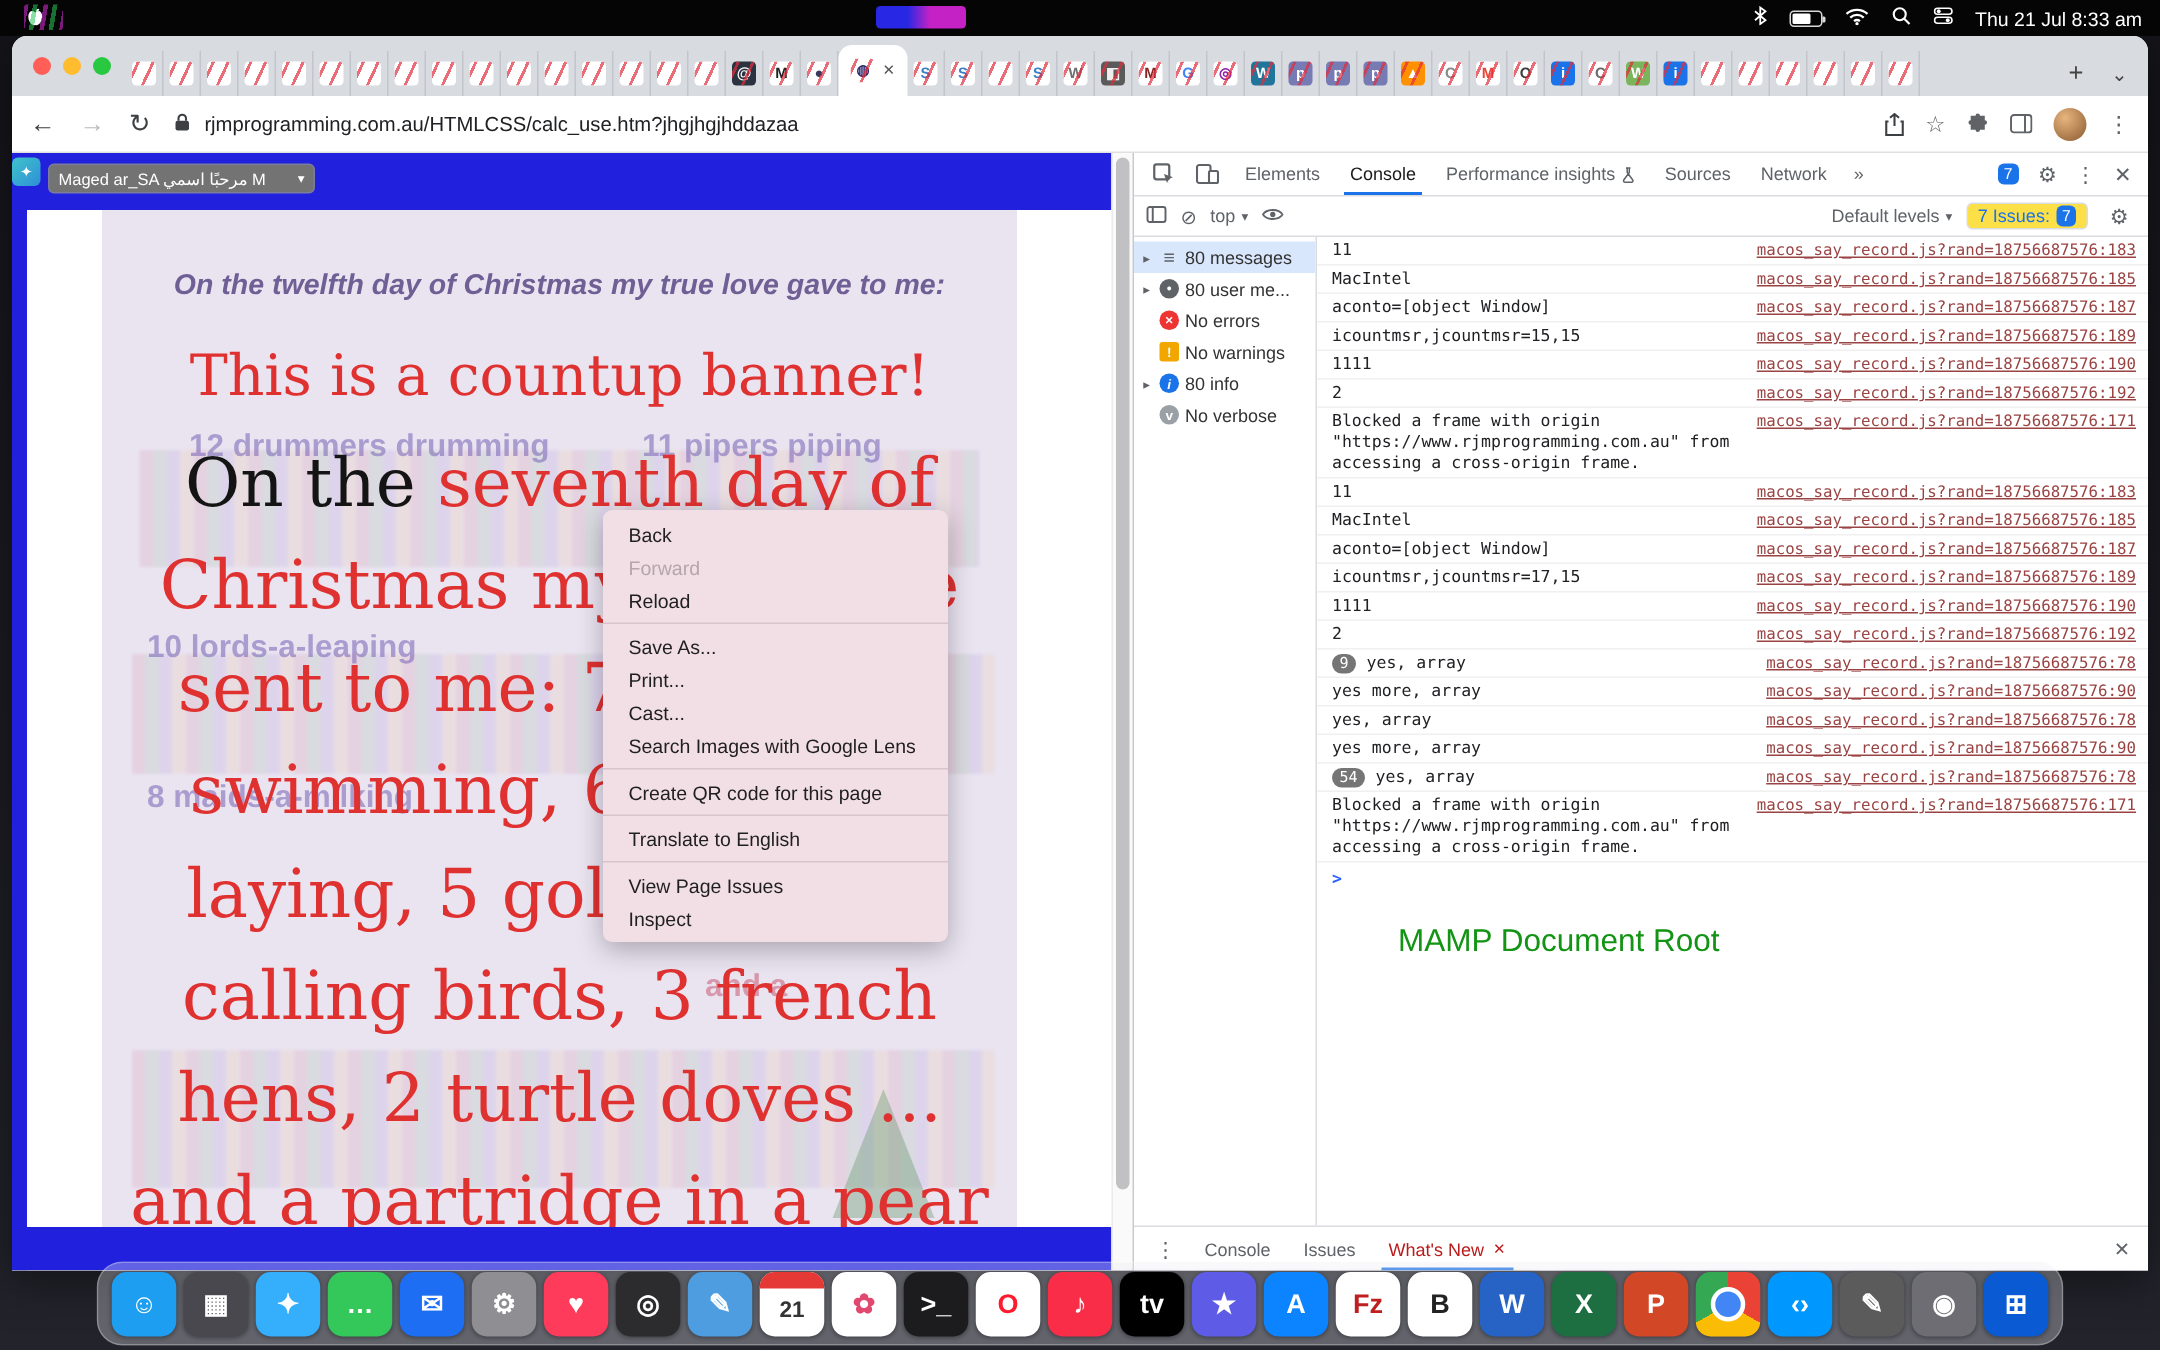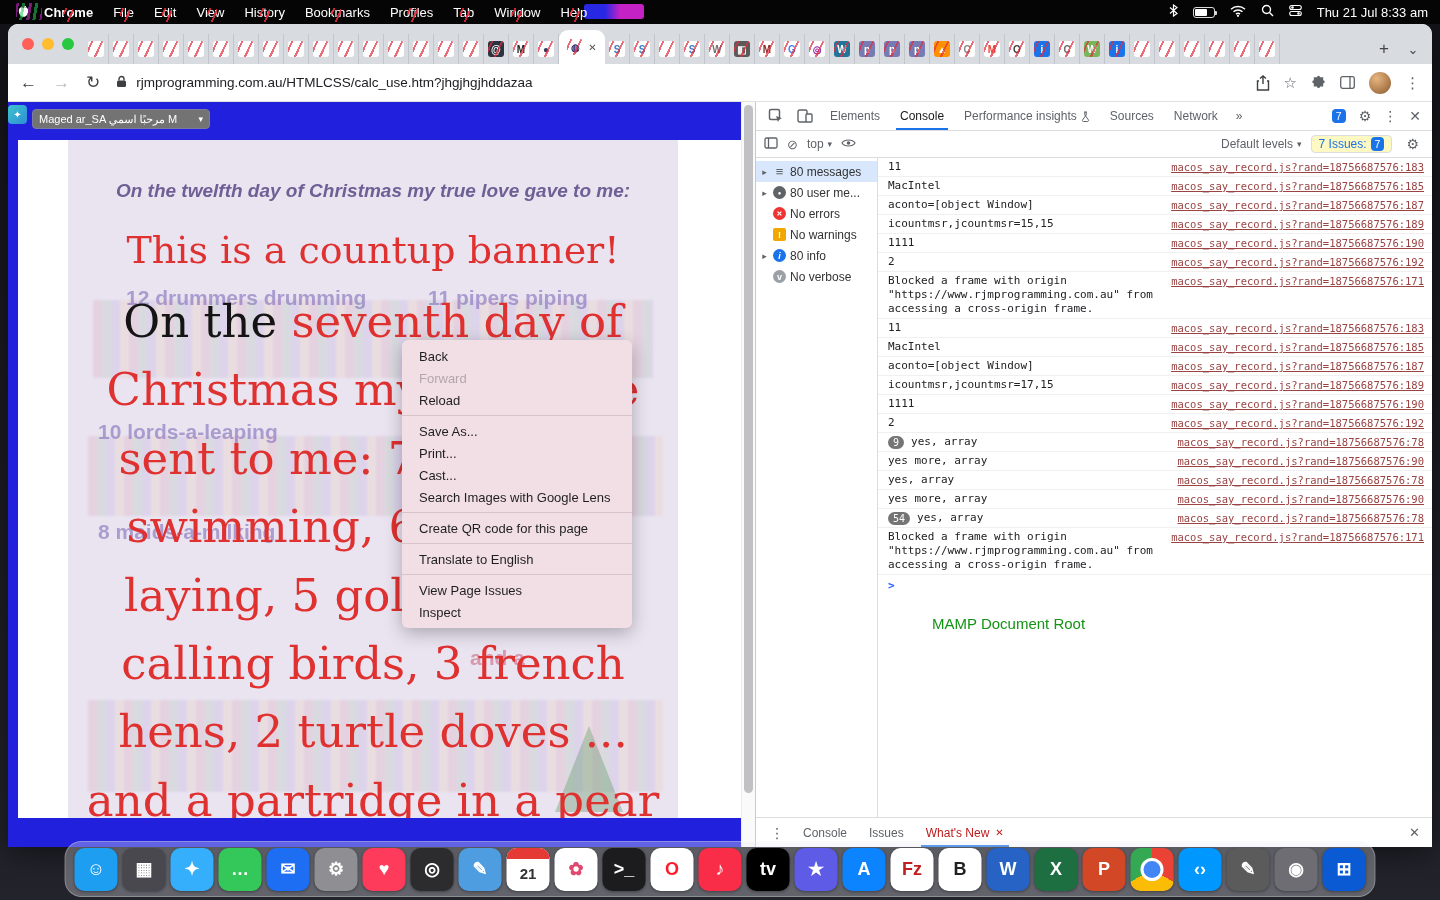--- a/index.html
+++ b/index.html
@@ -93,21 +93,21 @@
 .dt-more{color:#5f6368;padding:0 6px}
 .dt-sp{flex:1}
 .issues-pill{display:flex;align-items:center;gap:3px;margin-right:6px}
 .bubble{background:#1a73e8;color:#fff;border-radius:4px;padding:0 4px;font-size:10.5px;height:14px;display:flex;align-items:center}
 .gly{color:#5f6368;font-size:14px;padding:0 5px}
 
 .dt-toolbar{position:absolute;top:29px;left:0;right:0;height:27px;border-bottom:1px solid #dadce0;display:flex;align-items:center;gap:9px;padding:0 8px;color:#5f6368}
 .topdd{display:flex;align-items:center;gap:4px;white-space:nowrap}
 .filter{flex:1;max-width:300px;height:18px;border:1px solid #ccc;border-radius:4px;padding:0 7px;font-size:12px;color:#333;outline:none;background:#fff}
 .levels{display:flex;align-items:center;gap:4px;white-space:nowrap;margin-left:auto}
-.issues-btn{display:flex;align-items:flex-start;gap:4px;color:#1a73e8;border:1px solid #dadce0;border-radius:4px;padding:1px 7px;white-space:nowrap;background:#fef9c3}
+.issues-btn{display:flex;align-items:flex-start;gap:4px;color:#1a73e8;border:1px solid #dadce0;border-radius:4px;padding:1px 7px;white-space:nowrap;background:#fde047}
 
 .dt-main{position:absolute;top:56px;left:0;right:0;bottom:30px;display:flex}
 .dt-side{width:122px;flex:0 0 122px;border-right:1px solid #dadce0;padding-top:3px}
 .side-row{display:flex;align-items:center;height:21px;padding:0 4px;gap:4px;color:#333;white-space:nowrap;overflow:hidden}
 .side-row.selected{background:#d9e7fd}
 .arr{width:9px;font-size:9px;color:#5f6368;text-align:center}
 .sic{width:13px;height:13px;flex:0 0 13px;border-radius:50%;display:flex;align-items:center;justify-content:center;font-size:9px;font-weight:bold;color:#fff}
 .sic.msg{color:#5f6368;font-size:13px;border-radius:0}
 .sic.msg::before{content:"≡"}
 .sic.user{background:#5f6368}
@@ -123,21 +123,21 @@
 .slabel{font-size:12px}
 
 .crows{flex:1;font-family:"DejaVu Sans Mono",monospace;font-size:11px;overflow:hidden;position:relative;background:#fff}
 .crow{display:flex;align-items:flex-start;padding:2px 8px 2px 10px;border-bottom:1px solid #f0f0f0;gap:7px}
 .cbadge{background:#757575;border-radius:7px;padding:0 5px;font-size:10px;color:#fff;line-height:13px;margin-top:1px}
 .cbadge:empty{display:none}
 .ctext{white-space:pre-wrap;color:#202124;line-height:14px}
 .clink{margin-left:auto;color:#9a4343;text-decoration:underline;white-space:nowrap;font-size:10.5px;line-height:14px}
 .crow.wrap .ctext{max-width:345px}
 .prompt-row{color:#2962ff;padding:4px 10px;font-weight:bold;font-family:"DejaVu Sans Mono",monospace}
-.mamp{position:absolute;left:54px;top:455px;font-size:15px;color:#149414;font-family:"Liberation Sans",sans-serif;line-height:1.45;white-space:nowrap}
+.mamp{position:absolute;left:54px;top:455px;font-size:21px;color:#149414;font-family:"Liberation Sans",sans-serif;line-height:1.45;white-space:nowrap}
 
 .dt-drawer{position:absolute;left:0;right:0;bottom:0;height:30px;border-top:1px solid #dadce0;display:flex;align-items:center;padding:0 8px;gap:2px;background:#fff}
 .dr-kebab{color:#5f6368;font-size:14px;padding:0 6px}
 .dr-tabs{display:flex;height:100%}
 .dr-tab{padding:0 11px;height:100%;display:flex;align-items:center;gap:6px;color:#5f6368;position:relative;white-space:nowrap}
 .dr-tab.active{color:#b91c1c}
 .dr-tab.active::after{content:"";position:absolute;left:6px;right:6px;bottom:0;height:2px;background:#1a73e8}
 .drclose{font-size:10px}
 .drclose:empty{display:none}
 .dt-close{margin-left:auto;color:#5f6368;font-size:13px;padding:0 4px}
@@ -158,32 +158,20 @@
 
   <div class="menubar">
     <span class="corner-scrib"></span>
     <span class="apple">
       <svg width="13" height="14" viewBox="0 0 14 14">
           <path d="M7 3C5 1 2 2 2 6c0 4 3 7 5 6 2 1 5-2 5-6 0-4-3-5-5-3z" fill="#fff"></path>
           <ellipse cx="8.6" cy="1.4" rx="1.4" ry=".7" fill="#fff" transform="rotate(-30 8.6 1.4)"></ellipse>
         </svg>
     </span>
     <span class="mb-blob"></span>
-    <span class="mb-items">
-      <span class="mb-item">Chrome</span>
-        <span class="mb-item">File</span>
-        <span class="mb-item">Edit</span>
-        <span class="mb-item">View</span>
-        <span class="mb-item">History</span>
-        <span class="mb-item">Bookmarks</span>
-        <span class="mb-item">Profiles</span>
-        <span class="mb-item">Tab</span>
-        <span class="mb-item">Window</span>
-        <span class="mb-item">Help</span>
-    </span>
     <span class="mb-right">
       <span><svg width="9" height="13" viewBox="0 0 9 13">
             <path d="M1 3.5 8 9.5 4.5 12V1L8 3.5 1 9.5" fill="none" stroke="#fff" stroke-width="1.2"></path>
           </svg></span>
       <span class="batt"></span>
       <span><svg width="16" height="12" viewBox="0 0 16 12">
             <path d="M1 4.2a10.5 10.5 0 0 1 14 0" stroke="#fff" fill="none" stroke-width="1.5"></path>
             <path d="M3.5 6.7a6.8 6.8 0 0 1 9 0" stroke="#fff" fill="none" stroke-width="1.5"></path>
             <path d="M6 9.1a3.3 3.3 0 0 1 4 0" stroke="#fff" fill="none" stroke-width="1.5"></path>
             <circle cx="8" cy="10.8" r="1.1" fill="#fff"></circle>

